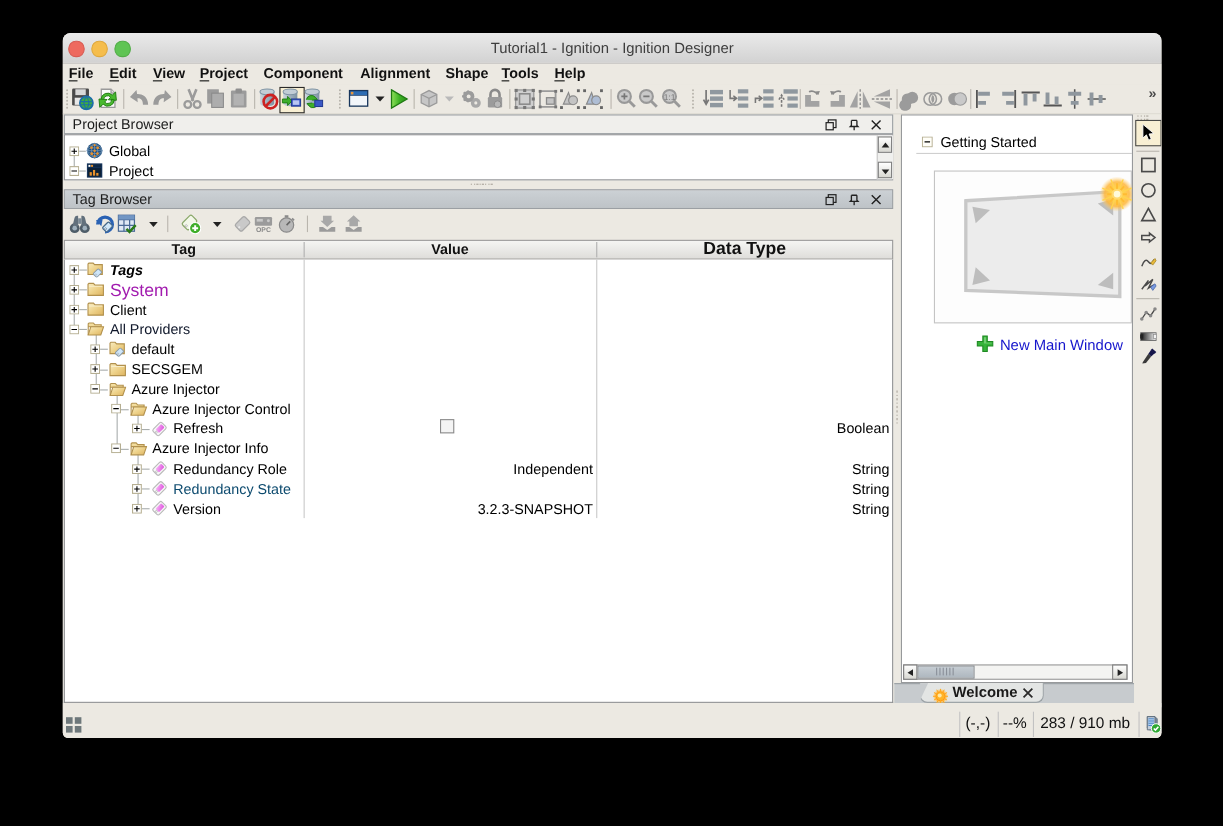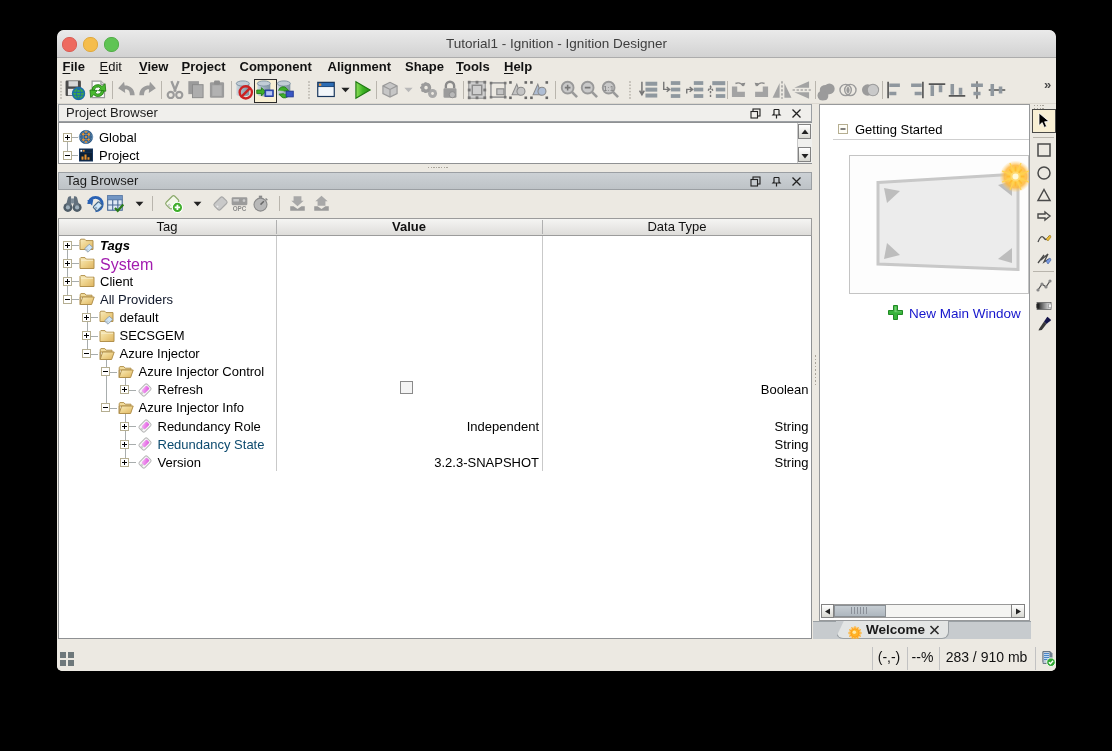--- a/index.html
+++ b/index.html
@@ -62,21 +62,21 @@
         </linearGradient>
 </defs>
     </svg>
 <div class="ab" style="left:0;top:0;width:999px;height:27px;background:linear-gradient(#eaeaea,#d2d2d2);border-bottom:1px solid #acacac;border-radius:7px 7px 0 0"></div>
 <div class="ab" style="left:0;top:0;width:999px;height:27px;line-height:27px;text-align:center;font-size:13.5px;color:#3e3e3e">Tutorial1 - Ignition - Ignition Designer</div>
 <div class="ab" style="left:5.0px;top:6.5px;width:13px;height:13px;border-radius:7px;background:#ee6a5f;border:0.5px solid #d85d55"></div>
 <div class="ab" style="left:26.0px;top:6.5px;width:13px;height:13px;border-radius:7px;background:#f5bd4c;border:0.5px solid #dfa93e"></div>
 <div class="ab" style="left:47.0px;top:6.5px;width:13px;height:13px;border-radius:7px;background:#5fc454;border:0.5px solid #52ad48"></div>
 <div class="ab" style="left:0;top:28px;width:999px;height:19px;background:#ece9e2"></div>
 <div class="ab" style="left:5.5px;top:28px;height:19px;line-height:18px;font-size:13px;font-weight:bold;color:#111"><span style="text-decoration:underline;text-underline-offset:2px">F</span>ile</div>
-<div class="ab" style="left:42.5px;top:28px;height:19px;line-height:18px;font-size:13px;font-weight:normal;color:#111"><span style="text-decoration:underline;text-underline-offset:2px">E</span>dit</div>
+<div class="ab" style="left:42.5px;top:28px;height:19px;line-height:18px;font-size:13px;font-weight:bold;color:#111"><span style="text-decoration:underline;text-underline-offset:2px">E</span>dit</div>
 <div class="ab" style="left:82px;top:28px;height:19px;line-height:18px;font-size:13px;font-weight:bold;color:#111"><span style="text-decoration:underline;text-underline-offset:2px">V</span>iew</div>
 <div class="ab" style="left:124.5px;top:28px;height:19px;line-height:18px;font-size:13px;font-weight:bold;color:#111"><span style="text-decoration:underline;text-underline-offset:2px">P</span>roject</div>
 <div class="ab" style="left:182.5px;top:28px;height:19px;line-height:18px;font-size:13px;font-weight:bold;color:#111">Component</div>
 <div class="ab" style="left:270.5px;top:28px;height:19px;line-height:18px;font-size:13px;font-weight:bold;color:#111">Alignment</div>
 <div class="ab" style="left:348px;top:28px;height:19px;line-height:18px;font-size:13px;font-weight:bold;color:#111">Shape</div>
 <div class="ab" style="left:399px;top:28px;height:19px;line-height:18px;font-size:13px;font-weight:bold;color:#111"><span style="text-decoration:underline;text-underline-offset:2px">T</span>ools</div>
 <div class="ab" style="left:447px;top:28px;height:19px;line-height:18px;font-size:13px;font-weight:bold;color:#111"><span style="text-decoration:underline;text-underline-offset:2px">H</span>elp</div>
 <div class="ab" style="left:0;top:47px;width:999px;height:26px;background:#ece9e2;border-bottom:1px solid #dcd8d0"></div>
 <div class="ab" style="left:2px;top:50px">
       <svg width="4" height="20" viewBox="0 0 4 20" style="">
@@ -622,23 +622,23 @@
         <path d="M2 11 L5 11 L8.5 13.5 L12 11 L15 11 L15 15 L2 15 Z" fill="#9b9b9b"></path>
       </svg>
     </div>
 <div class="ab" style="left:256.0px;top:165px">
       <svg width="17" height="17" viewBox="0 0 17 17" style="transform:scale(1.12)">
         <path d="M5 11 L5 7 L3 7 L8.5 2 L14 7 L12 7 L12 11 Z" fill="#a8a8a8" transform="translate(0,-0.5)"></path>
         <path d="M2 11 L5 11 L8.5 13.5 L12 11 L15 11 L15 15 L2 15 Z" fill="#9b9b9b"></path>
       </svg>
     </div>
 <div class="ab" style="left:1px;top:188px;width:754px;height:18px;background:linear-gradient(#f5f5f3,#dedddA);border:1px solid #9b9b9b;box-sizing:border-box"></div>
-<div class="ab" style="left:1px;top:188px;width:218px;height:18px;line-height:18px;text-align:center;font-size:13px;font-weight:normal;color:#111">Tag</div>
+<div class="ab" style="left:1px;top:188px;width:218px;height:18px;line-height:18px;text-align:center;font-size:13px;font-weight:bold;color:#111">Tag</div>
 <div class="ab" style="left:219px;top:188px;width:266px;height:18px;line-height:18px;text-align:center;font-size:13px;font-weight:bold;color:#111">Value</div>
-<div class="ab" style="left:485px;top:188px;width:270px;height:18px;line-height:18px;text-align:center;font-size:13px;font-weight:normal;color:#111">Data Type</div>
+<div class="ab" style="left:485px;top:188px;width:270px;height:18px;line-height:18px;text-align:center;font-size:16px;font-weight:bold;color:#111">Data Type</div>
 <div class="ab" style="left:219px;top:190px;width:1px;height:14px;background:#b0b0b0"></div>
 <div class="ab" style="left:485px;top:190px;width:1px;height:14px;background:#b0b0b0"></div>
 <div class="ab" style="left:1px;top:206px;width:754px;height:403px;background:#fff;border:1px solid #8f9193;border-top:none;box-sizing:border-box"></div>
 <div class="ab" style="left:219px;top:206px;width:1px;height:235px;background:#c9c9c9"></div>
 <div class="ab" style="left:485px;top:206px;width:1px;height:235px;background:#c9c9c9"></div>
 <div class="ab" style="left:10px;top:215.0px;width:1px;height:54.30000000000001px;background:#a8adad"></div>
 <div class="ab" style="left:29.5px;top:274.3px;width:1px;height:49.30000000000001px;background:#a8adad"></div>
 <div class="ab" style="left:48.5px;top:328.6px;width:1px;height:49.299999999999955px;background:#a8adad"></div>
 <div class="ab" style="left:67.5px;top:346.70000000000005px;width:1px;height:13.099999999999966px;background:#a8adad"></div>
 <div class="ab" style="left:67.5px;top:382.9px;width:1px;height:49.30000000000007px;background:#a8adad"></div>

